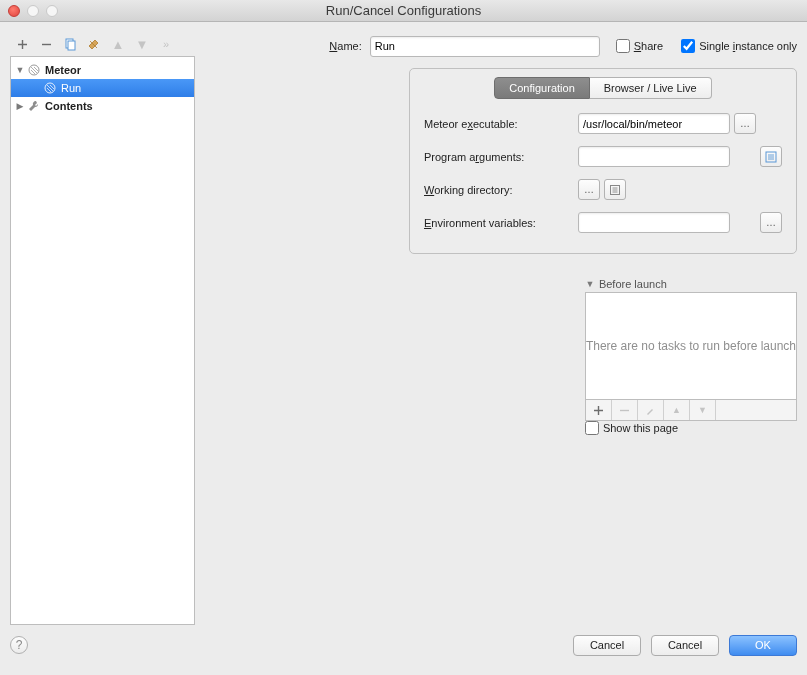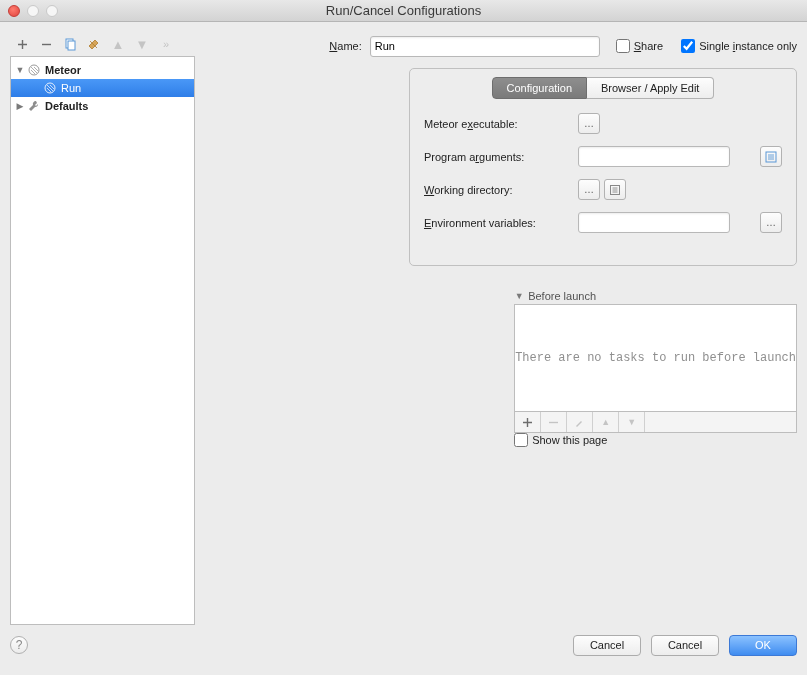--- a/index.html
+++ b/index.html
@@ -72,21 +72,21 @@
   .form-row > .flbl { width: 150px; }
   .form-row .txt-input { flex:1; }
   .mini-btn { width:22px; height:21px; border:1px solid #b2b2b2; border-radius:3px; background:linear-gradient(#fdfdfd,#ededed); display:flex; align-items:center; justify-content:center; font-size:10px; color:#555;}
   .mini-btn.ghost { visibility:hidden;}
   
   .bl-sec { margin-top: 24px;}
   .bl-header { display:flex; align-items:center; gap:4px; color:#525252; margin-bottom:2px;}
   .bl-header .tw { color:#7a7a7a;}
   .bl-box {
     background:#fff; border:1px solid #bdbdbd; height:108px; display:flex; align-items:center; justify-content:center;
-    color:#8f8f8f; font-size:12px;font-family:Liberation Mono, monospace;
+    color:#8f8f8f; font-size:12px;
   }
   .bl-toolbar { display:flex; border:1px solid #bdbdbd; border-top:none; background:#f4f4f4;}
   .bl-toolbar .ico-btn { width:26px; height:20px; border-right:1px solid #d0d0d0; border-radius:0;}
   .bl-toolbar .filler { flex:1;}
   .show-row { margin-top:0; display:flex; align-items:center; gap:4px;}
   
   .footer { height: 40px; display:flex; align-items:center; padding:0 10px; gap:10px;}
   .help { width:18px; height:18px; border-radius:50%; border:1px solid #b0b0b0; display:flex; align-items:center; justify-content:center; color:#888; font-size:12px; background:linear-gradient(#fdfdfd,#ececec);}
   .footer .sp { flex:1;}
   .btn {
@@ -158,21 +158,21 @@
         </span>
         <span class="tree-lbl">Run</span>
       </div>
       <div class="tree-row">
         <span class="tw">▶</span>
         <span class="tree-ico">
           <svg width="12" height="12" viewBox="0 0 12 12">
               <path d="M8 1a3 3 0 00-3 4L1 9l2 2 4-4a3 3 0 003-3l-2 2-1-1 2-2z" fill="#8e8e8e"></path>
             </svg>
         </span>
-        <span class="tree-lbl bold">Defaults</span>
+        <span class="tree-lbl bold">Contents</span>
       </div>
     </div>
   </div>
 
   <div class="main">
     <div class="name-row">
       <span class="lbl"><u>N</u>ame:</span>
       <input class="txt-input" value="Run" style="">
       <div style="flex:1"></div>
       <label class="chk-row">
@@ -181,25 +181,26 @@
       </label>
       <label class="chk-row" style="margin-left:10px;">
         <input type="checkbox" checked="" style="">
         <span>Single <u>i</u>nstance only</span>
       </label>
     </div>
 
     <div class="panel">
       <div class="tabs">
         <div class="tab active">Configuration</div>
-        <div class="tab">Browser / Apply Edit</div>
+        <div class="tab">Browser / Live Live</div>
       </div>
 
       <div class="form-row">
         <span class="flbl">Meteor e<u>x</u>ecutable:</span>
+        <input class="txt-input" value="/usr/local/bin/meteor" style="">
         <div class="mini-btn">…</div>
         <div class="mini-btn ghost"></div>
       </div>
       <div class="form-row">
         <span class="flbl">Program a<u>r</u>guments:</span>
         <input class="txt-input" value="" style="">
         <div class="mini-btn ghost"></div>
         <div class="mini-btn">
           <svg width="12" height="12" viewBox="0 0 12 12">
               <rect x="1" y="1" width="10" height="10" fill="none" stroke="#5a97d6"></rect>
@@ -210,21 +211,21 @@
       <div class="form-row">
         <span class="flbl"><u>W</u>orking directory:</span>
         <div class="mini-btn">…</div>
         <div class="mini-btn">
           <svg width="12" height="12" viewBox="0 0 12 12">
               <rect x="1.5" y="1.5" width="9" height="9" fill="none" stroke="#888"></rect>
               <path d="M3.5 4h5M3.5 6h5M3.5 8h5" stroke="#888" stroke-width="0.9"></path>
             </svg>
         </div>
       </div>
-      <div class="form-row" style="margin-bottom:12px;">
+      <div class="form-row" style="margin-bottom:0;">
         <span class="flbl"><u>E</u>nvironment variables:</span>
         <input class="txt-input" value="" style="">
         <div class="mini-btn ghost"></div>
         <div class="mini-btn">…</div>
       </div>
     </div>
 
     <div class="bl-sec">
       <div class="bl-header">
         <span class="tw">▼</span>

